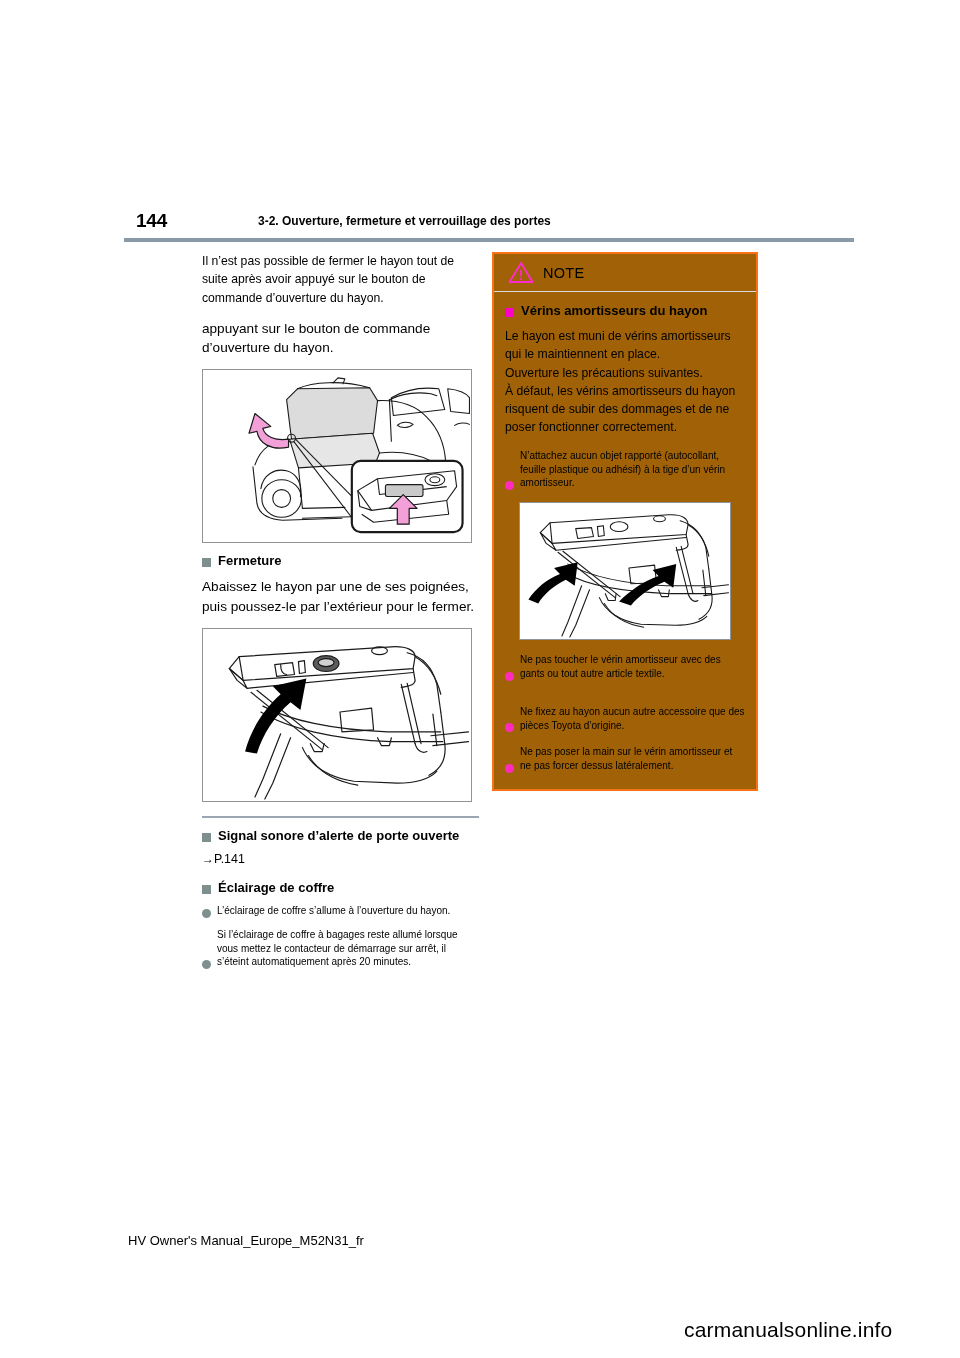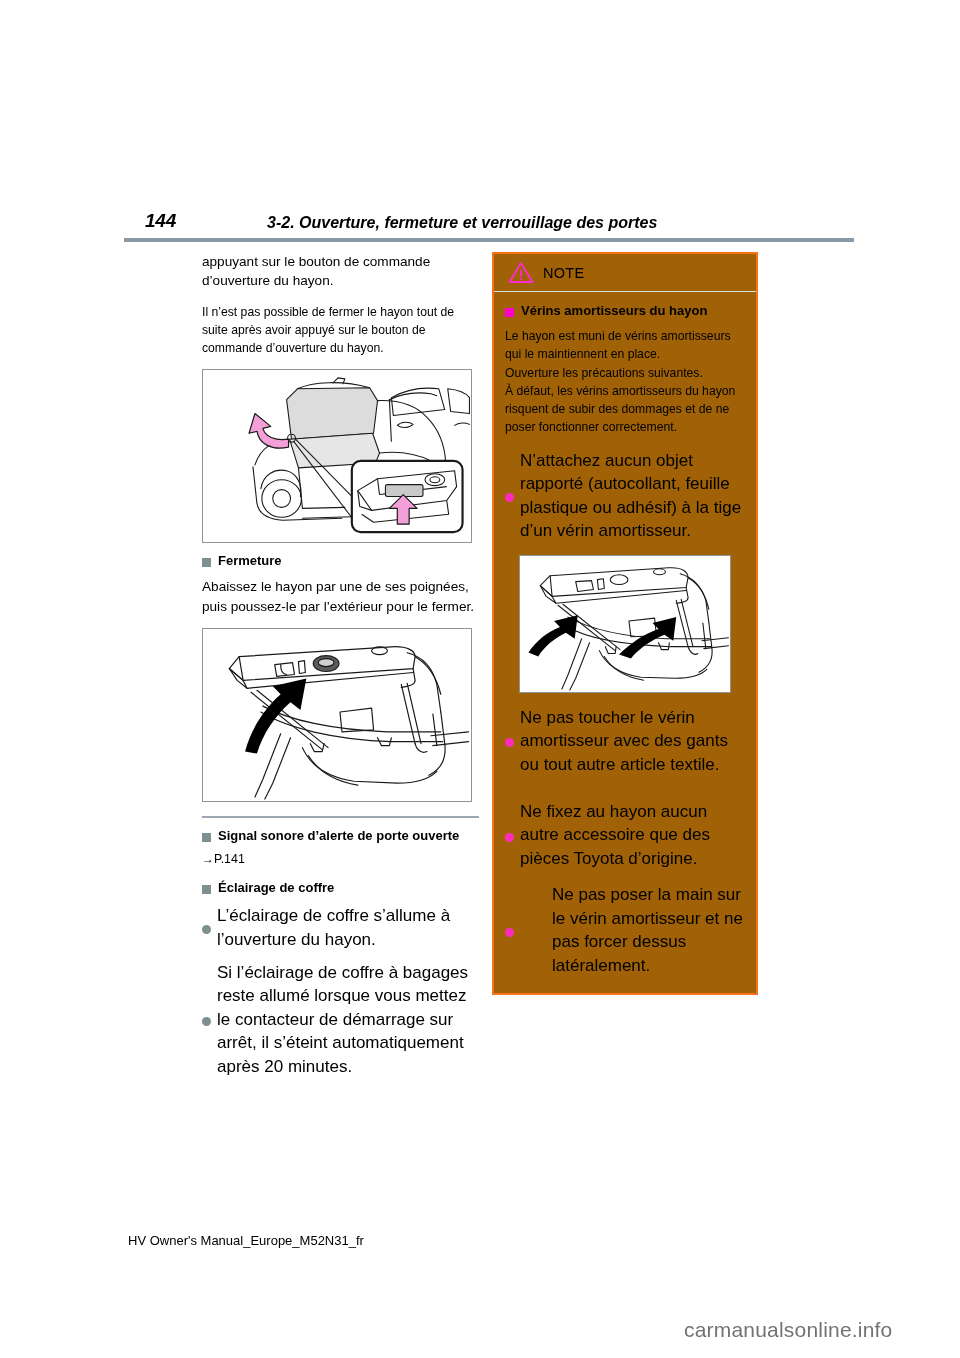--- a/index.html
+++ b/index.html
@@ -12,38 +12,37 @@
     height: 1358px;
     position: relative;
     font-family: "Liberation Sans", sans-serif;
     color: #000000;
     overflow: hidden;
   }
 
   
   #page-header {
     position: absolute;
-    left: 9px; right: 0;
+    left: 0; right: 0;
     top: 210px;
     height: 30px;
-    font-style: italic;
   }
   #page-number {
     position: absolute;
     left: 136px;
     top: 0px;
     font-size: 19px;
     font-weight: bold;
     letter-spacing: -0.2px;
   }
   #header-title {
     position: absolute;
     left: 258px;
     top: 4px;
-    font-size: 16px;
+    font-size: 12px;
     font-weight: bold;
   }
   #header-rule {
     position: absolute;
     left: 124px;
     top: 238px;
     width: 730px;
     height: 4px;
     background: #8a99a6;
   }
@@ -81,23 +80,23 @@
     height: 9px;
     background: #7d8f8f;
     margin: 4px 7px 0 0;
   }
   .sq-head.magenta .sq { background: #ff00c8; }
   .sq-head .sq-text { flex: 1 1 auto; }
 
   
   .bul {
     display: flex;
-    align-items: center;
+    align-items: flex-end;
     margin: 0 0 10px 0;
-    font-size: 17px;
+    font-size: 10px;
     line-height: 1.38;
   }
   .bul .dot {
     flex: 0 0 auto;
     width: 9px;
     height: 9px;
     border-radius: 50%;
     background: #7d8f8f;
     margin: 4px 6px 0 0;
   }
@@ -150,38 +149,38 @@
     position: absolute;
     left: 128px;
     top: 1233px;
     font-size: 13px;
   }
   #watermark {
     position: absolute;
     left: 684px;
     top: 1318px;
     font-size: 21px;
-    color: #737373;
+    color: #000000;
     letter-spacing: 0.2px;
   }
 </style>
 </head>
 <body>
 
 <div id="page-header">
   <div id="page-number">144</div>
   <div id="header-title">3-2. Ouverture, fermeture et verrouillage des portes</div>
 </div>
 <div id="header-rule"></div>
 
 <div class="col" id="col-left">
 
+  <p class="body small">Il n’est pas possible de fermer le hayon tout de suite après avoir appuyé sur le bouton de commande d’ouverture du hayon.</p>
+
   <p class="body">appuyant sur le bouton de commande d’ouverture du hayon.</p>
-
-  <p class="body small">Il n’est pas possible de fermer le hayon tout de suite après avoir appuyé sur le bouton de commande d’ouverture du hayon.</p>
 
   <div class="figure" style="width:270px;height:174px;margin-top:8px;">
     <svg viewBox="0 0 270 174" xmlns="http://www.w3.org/2000/svg">
       <g fill="none" stroke="#1a1a1a" stroke-width="1.1" stroke-linejoin="round" stroke-linecap="round">
 
         <path d="M84 30 L95 19 L168 18 L176 31 L172 64 L89 70 Z" fill="#dcdcdc" stroke="#1a1a1a"></path>
 
         <path d="M95 19 C110 12 140 10 168 18"></path>
         <path d="M131 13 L136 8 L143 9 L141 14"></path>
 
@@ -402,21 +401,21 @@
       </div>
 
       <div class="bul magenta" style="margin-bottom:24px;">
         <span class="dot"></span>
         <span class="bul-text">Ne pas toucher le vérin amortisseur avec des gants ou tout autre article textile.</span>
       </div>
       <div class="bul magenta" style="margin-bottom:13px;">
         <span class="dot"></span>
         <span class="bul-text">Ne fixez au hayon aucun autre accessoire que des pièces Toyota d’origine.</span>
       </div>
-      <div class="bul magenta" style="margin-bottom:4px;gap:32px;">
+      <div class="bul magenta" style="margin-bottom:4px;">
         <span class="dot"></span>
         <span class="bul-text">Ne pas poser la main sur le vérin amortisseur et ne pas forcer dessus latéralement.</span>
       </div>
 
     </div>
   </div>
 </div>
 
 <div id="footer-text">HV Owner's Manual_Europe_M52N31_fr</div>
 <div id="watermark">carmanualsonline.info</div>

